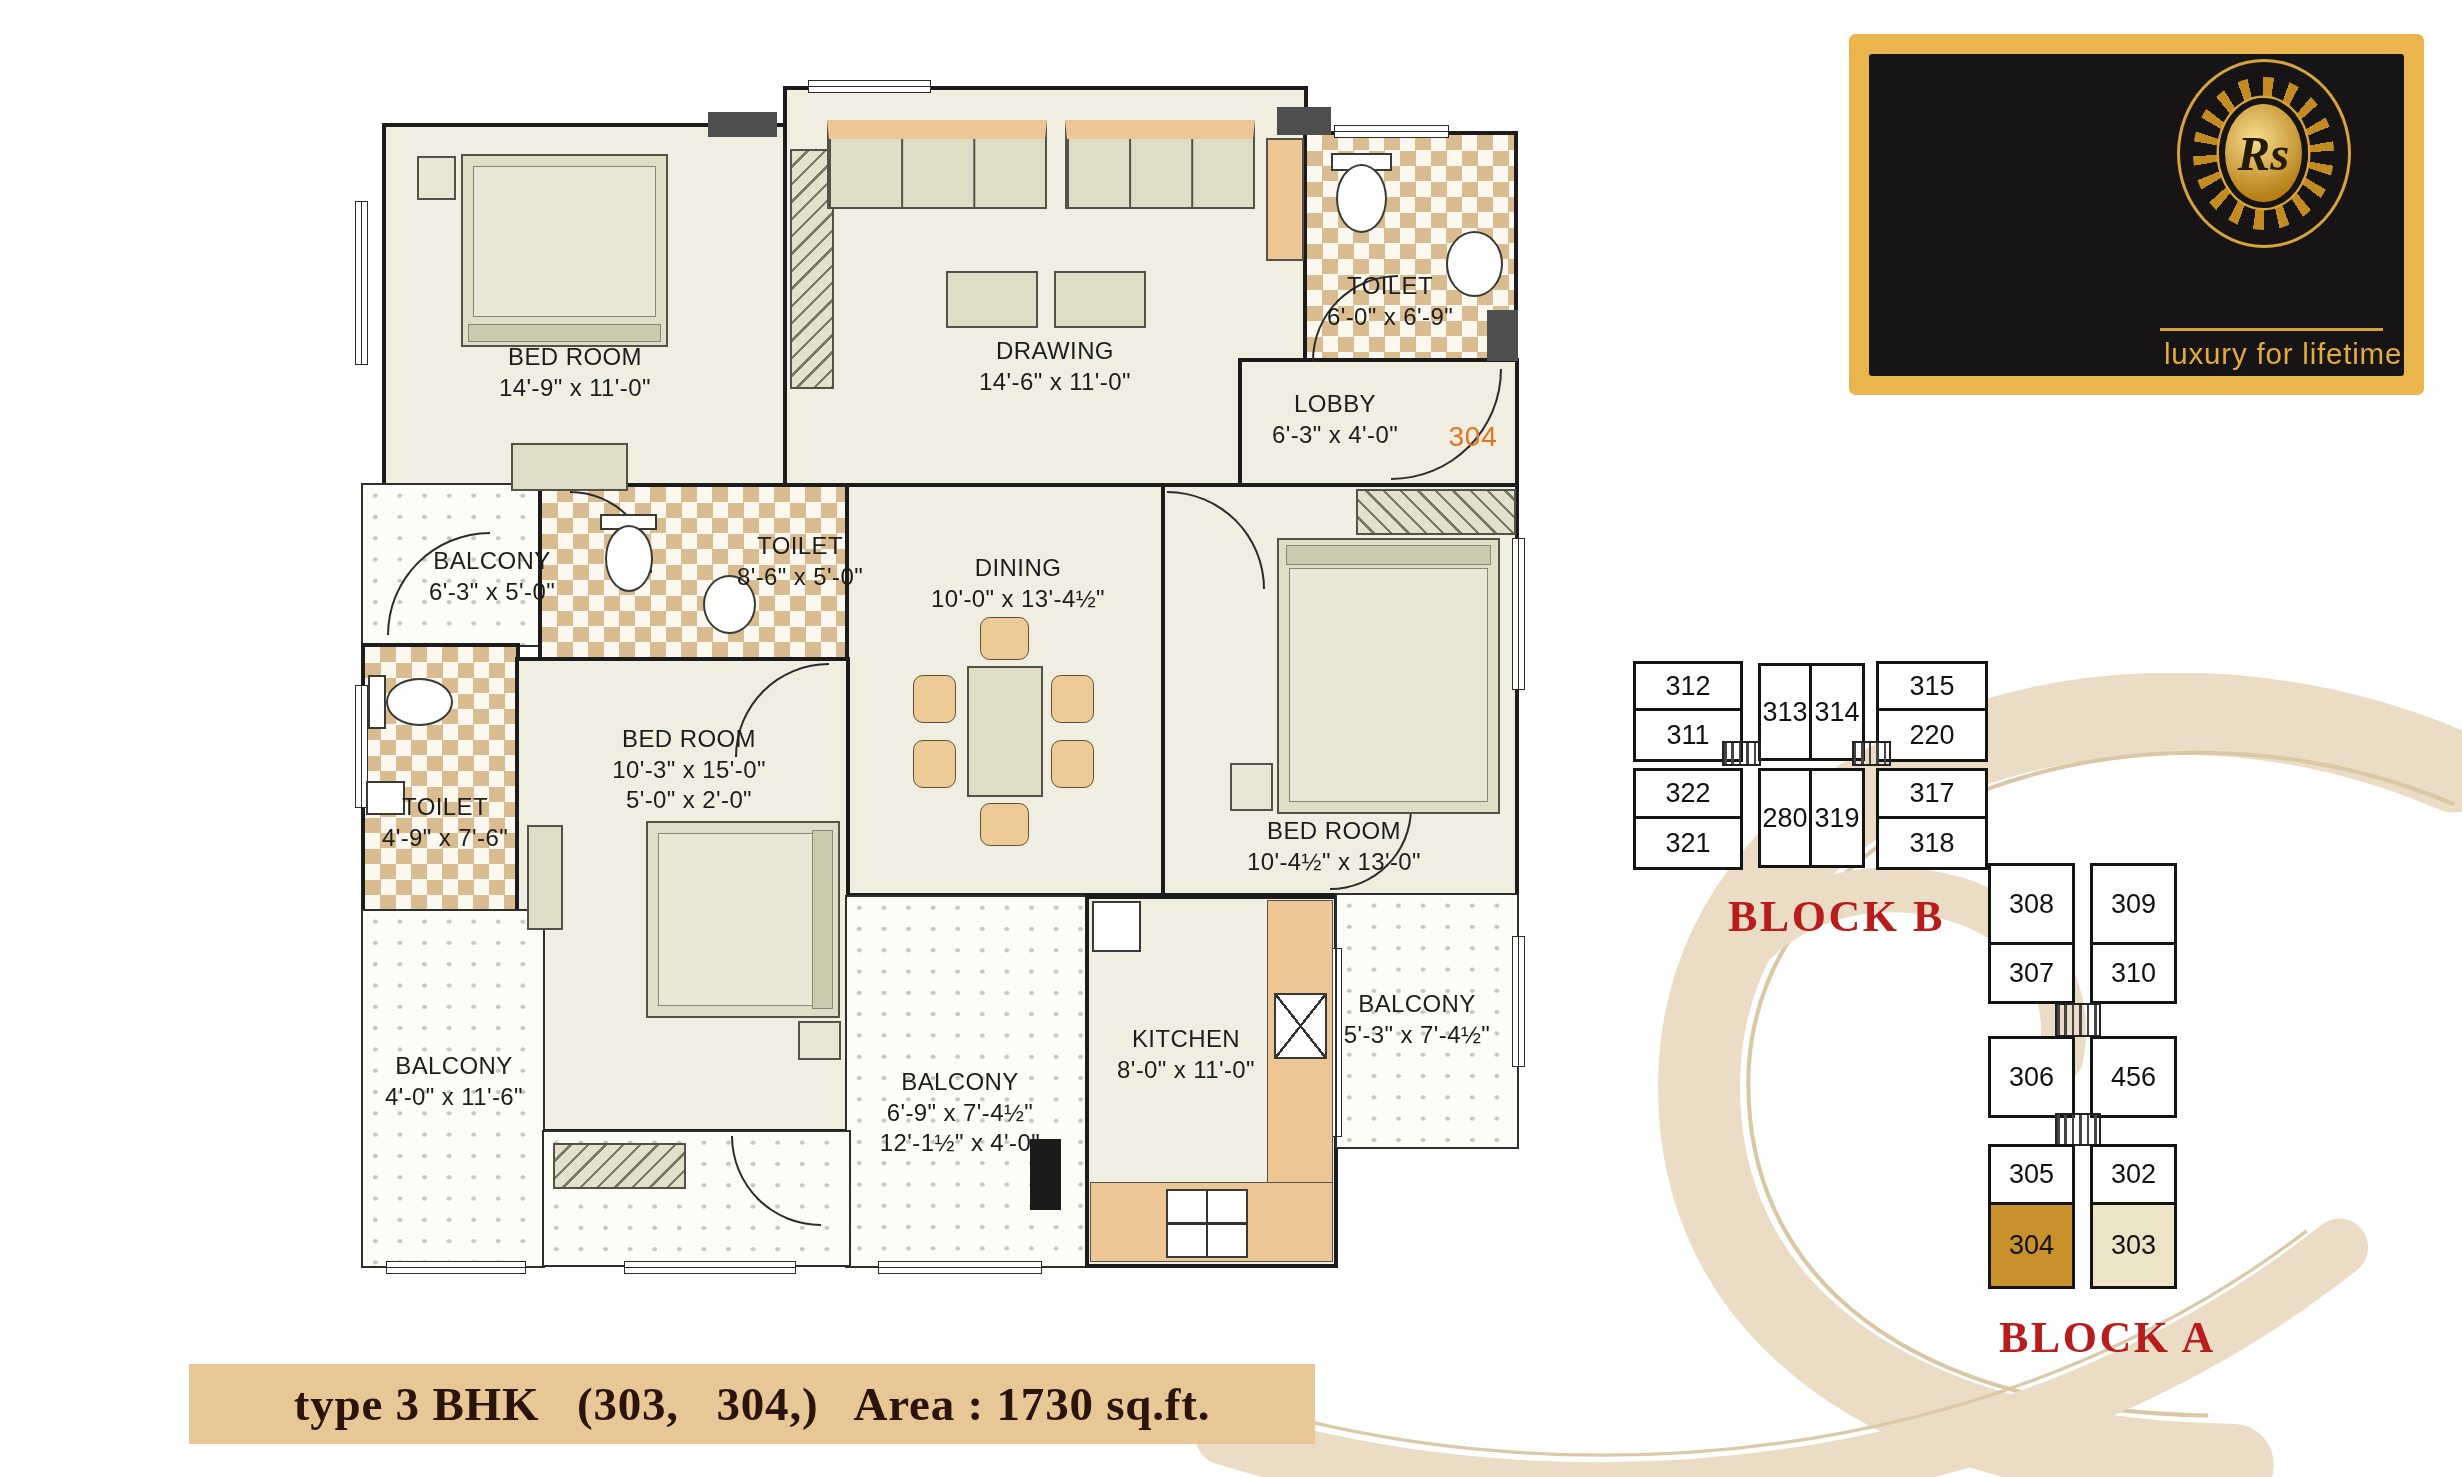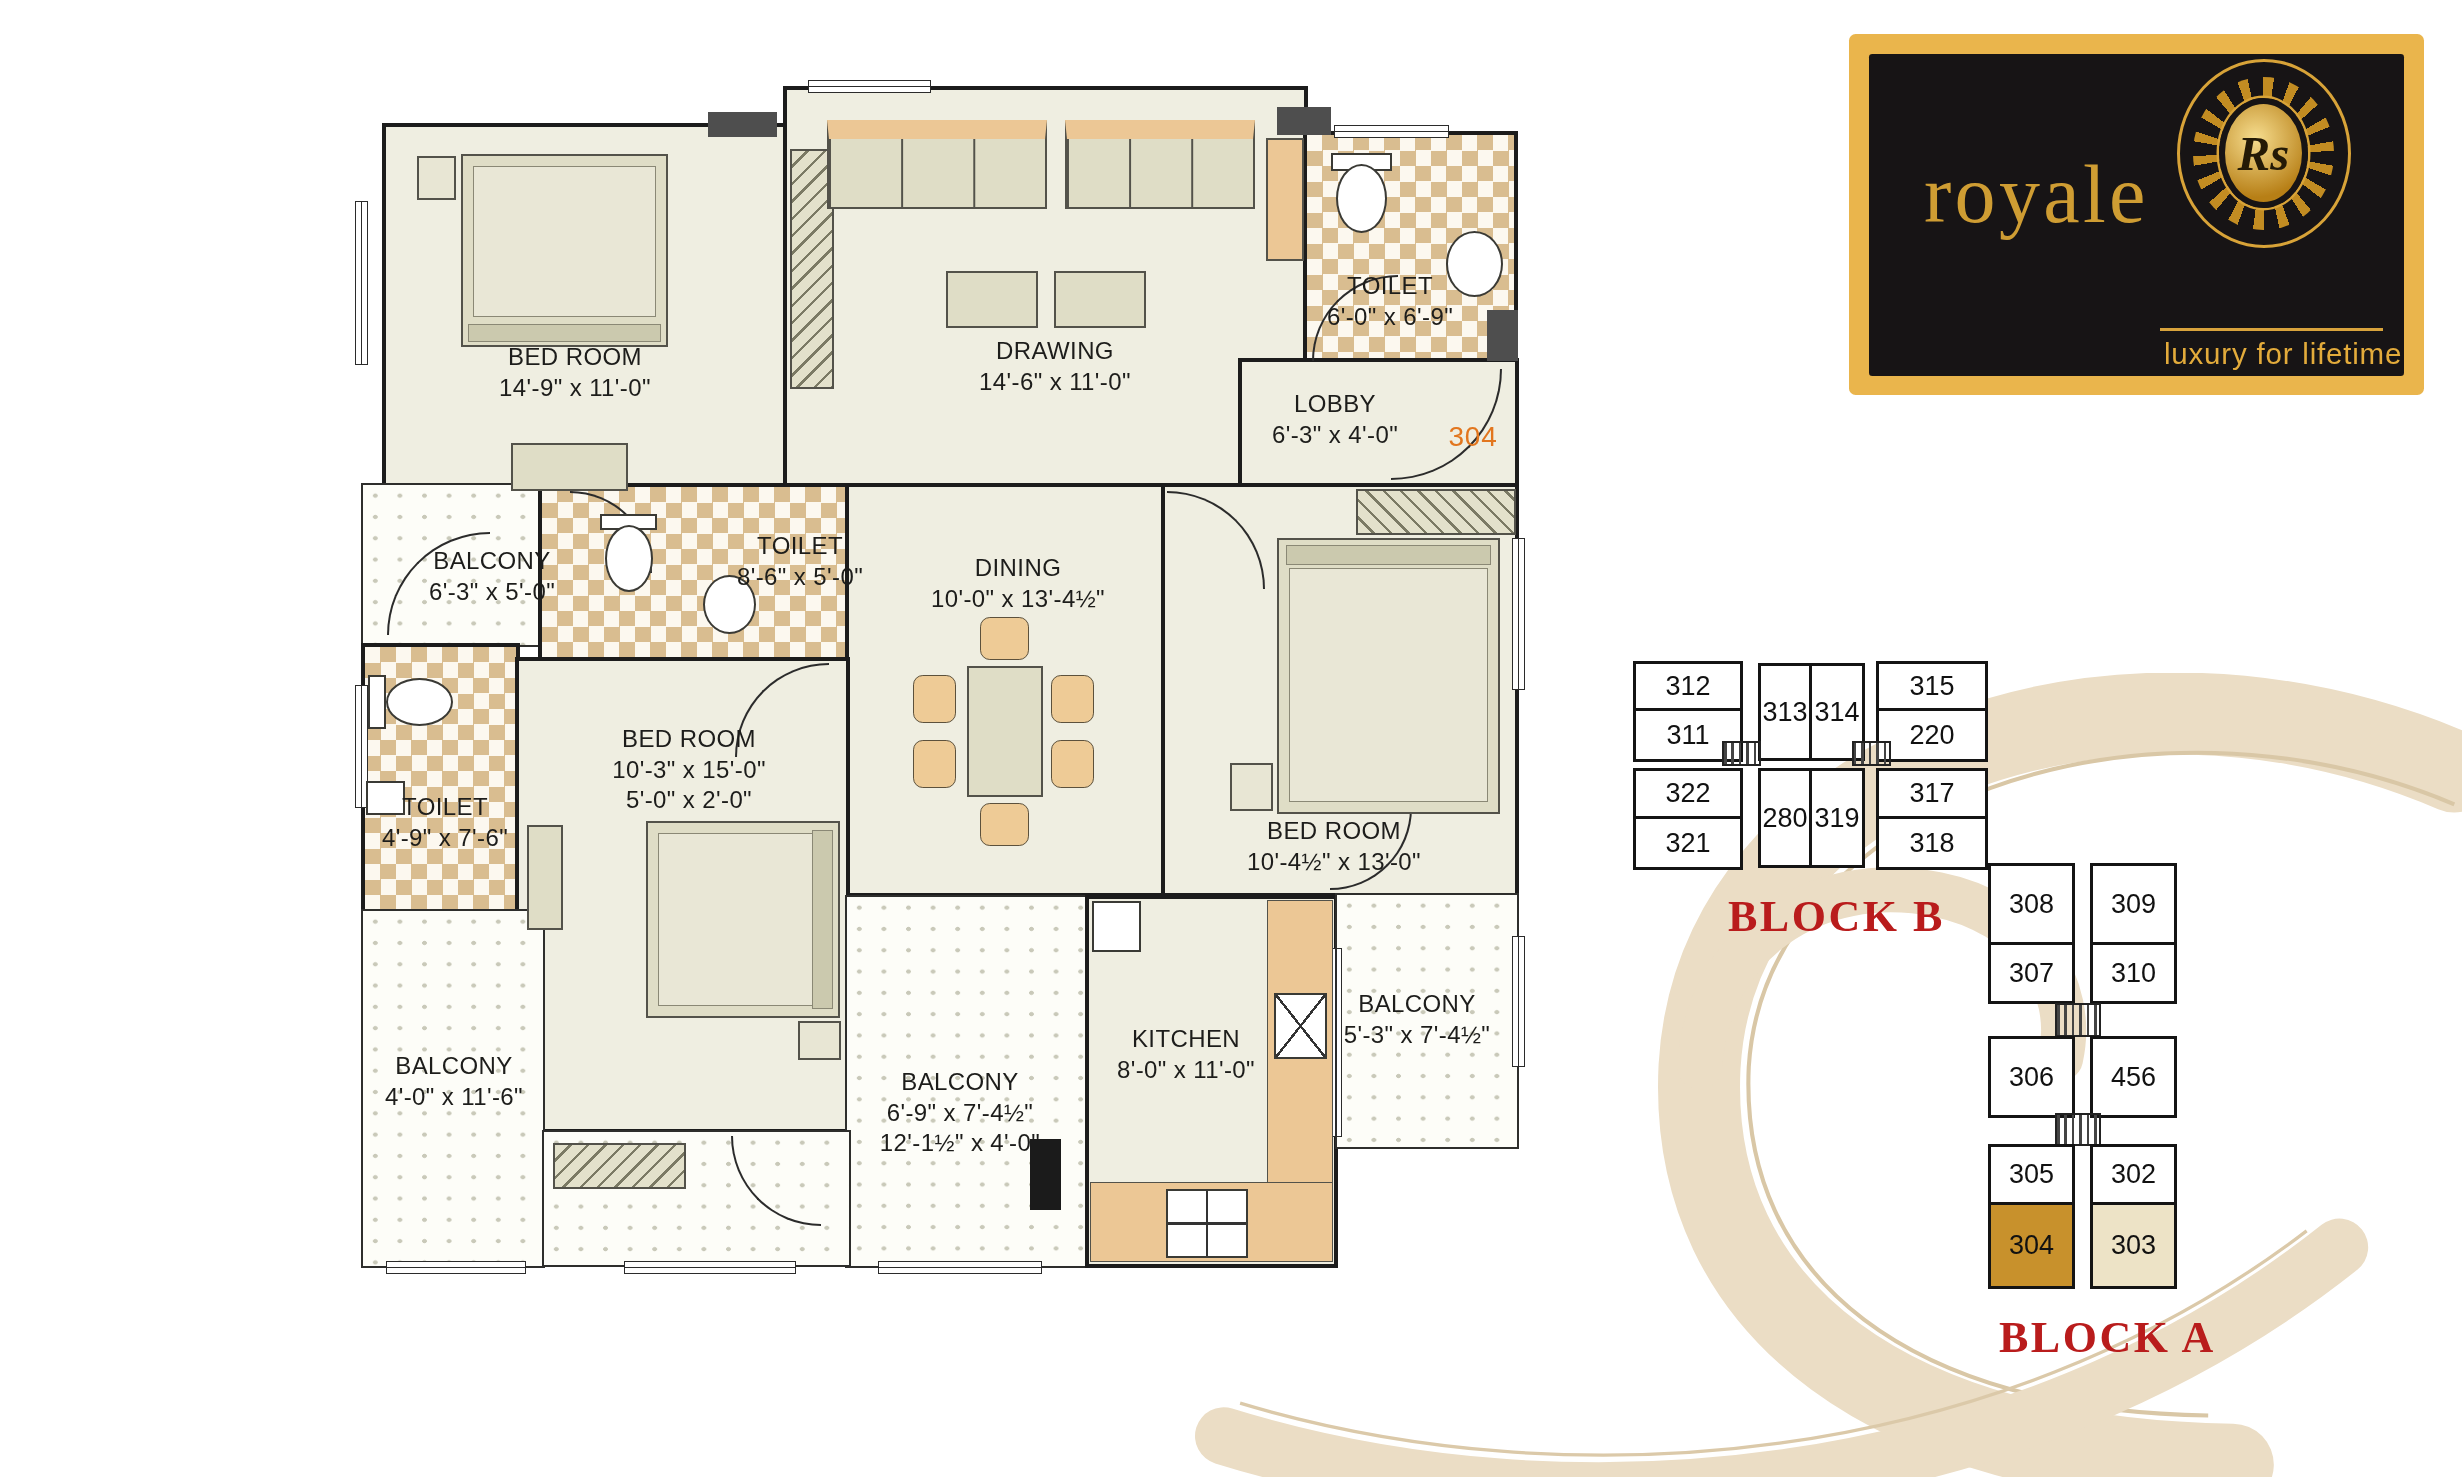--- a/index.html
+++ b/index.html
@@ -310,20 +310,22 @@
   </div>
 
   <div class="logo-layer">
     <div class="logo-frame"></div>
     <div class="logo-black"></div>
     <div class="sun-ring"></div>
     <div class="sun-rays"></div>
     <div class="sun-disc">
       <span class="sun-mono">Rs</span>
     </div>
-    <div class="logo-royale">royale</div>
     <div class="logo-line"></div>
     <div class="logo-tagline">luxury for lifetime</div>
   </div>
 
+  <div class="footer-bar">
+    <span class="footer-text">type 3 BHK   (303,   304,)   Area : 1730 sq.ft.</span>
+  </div>
 
 </div>
 
 
 </body></html>

